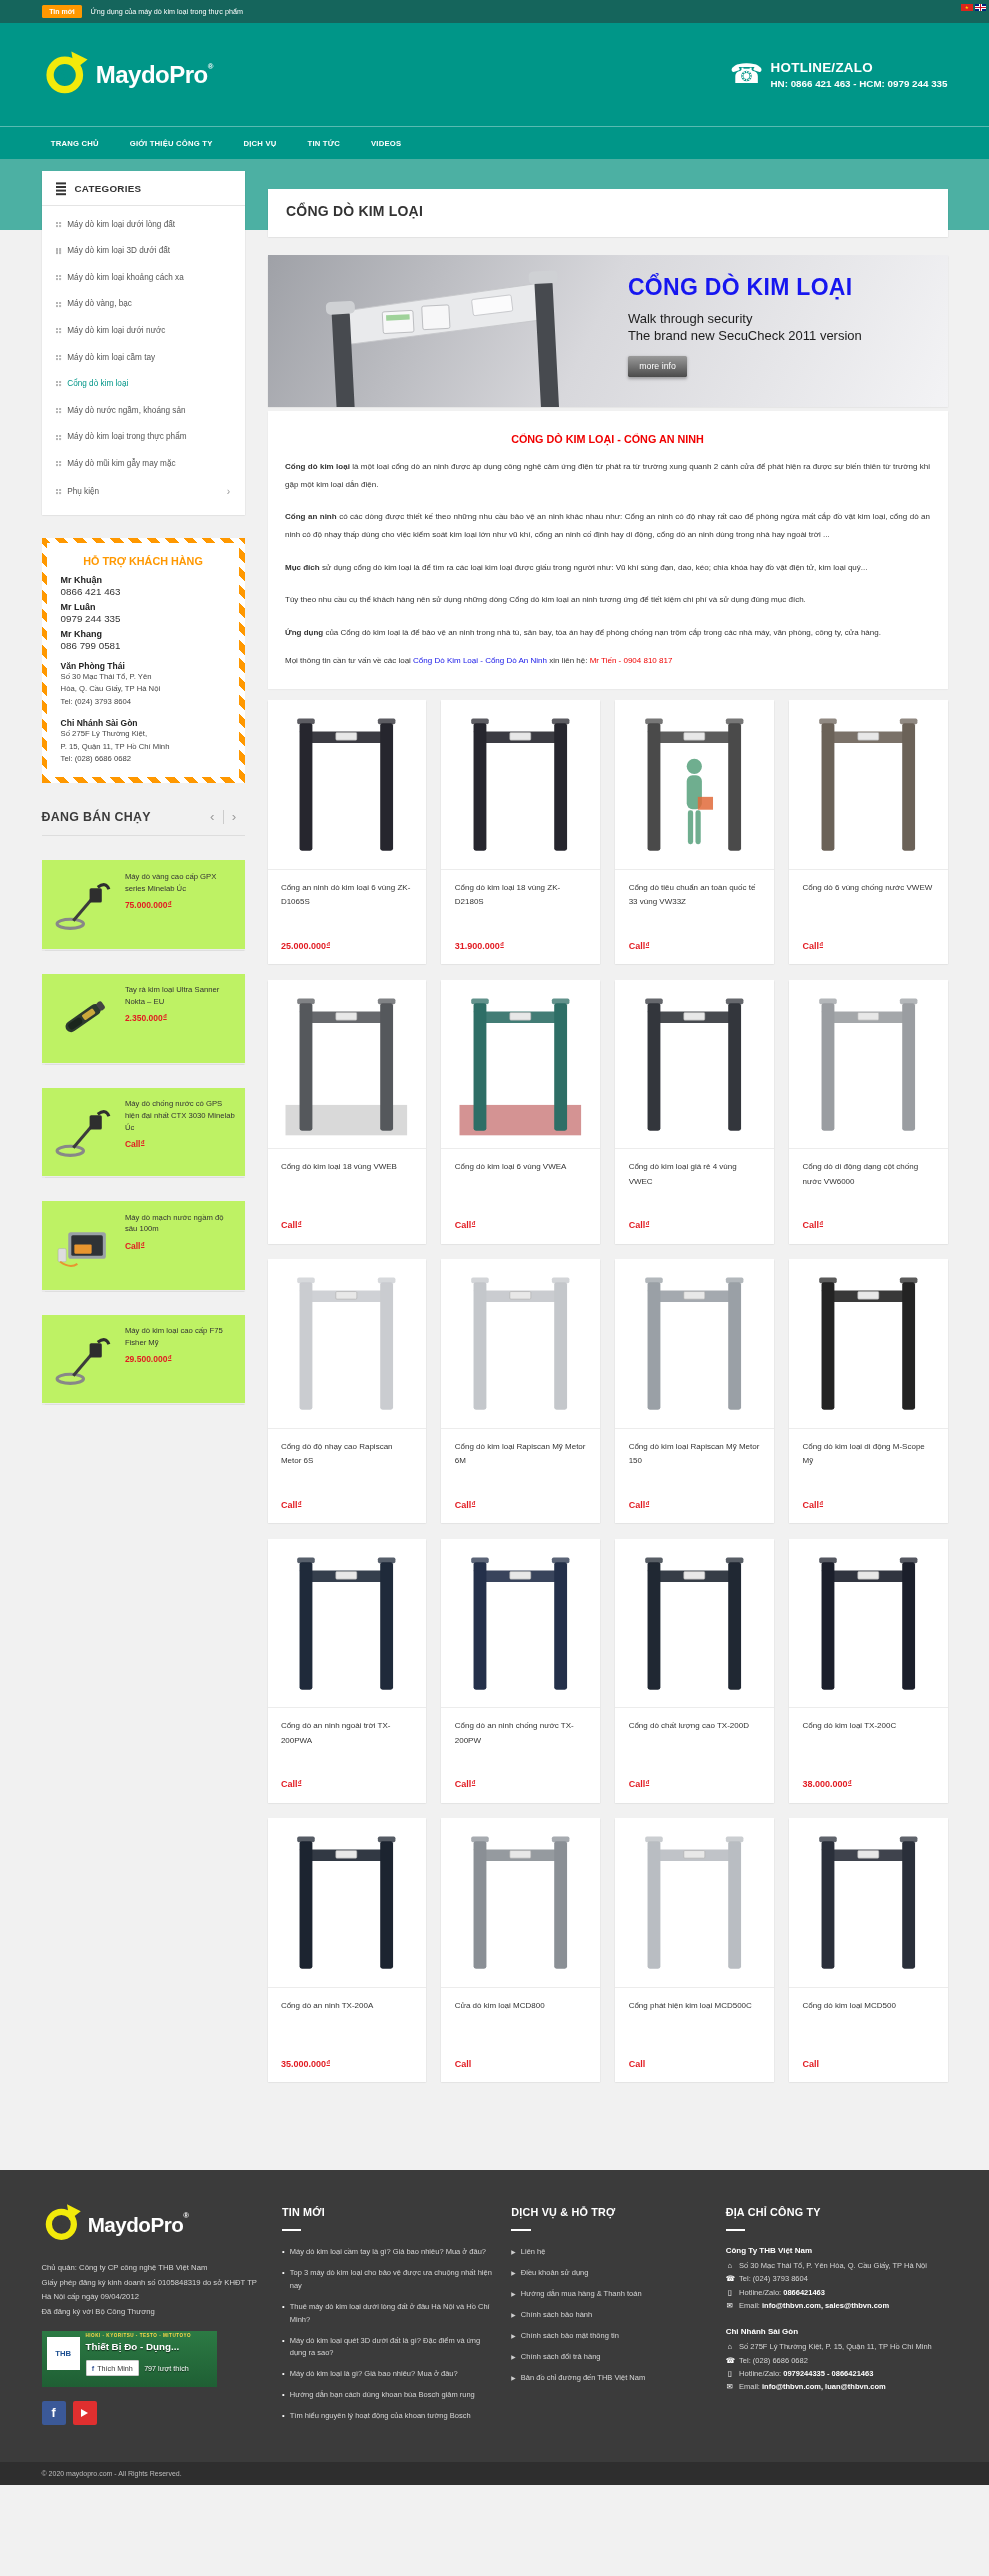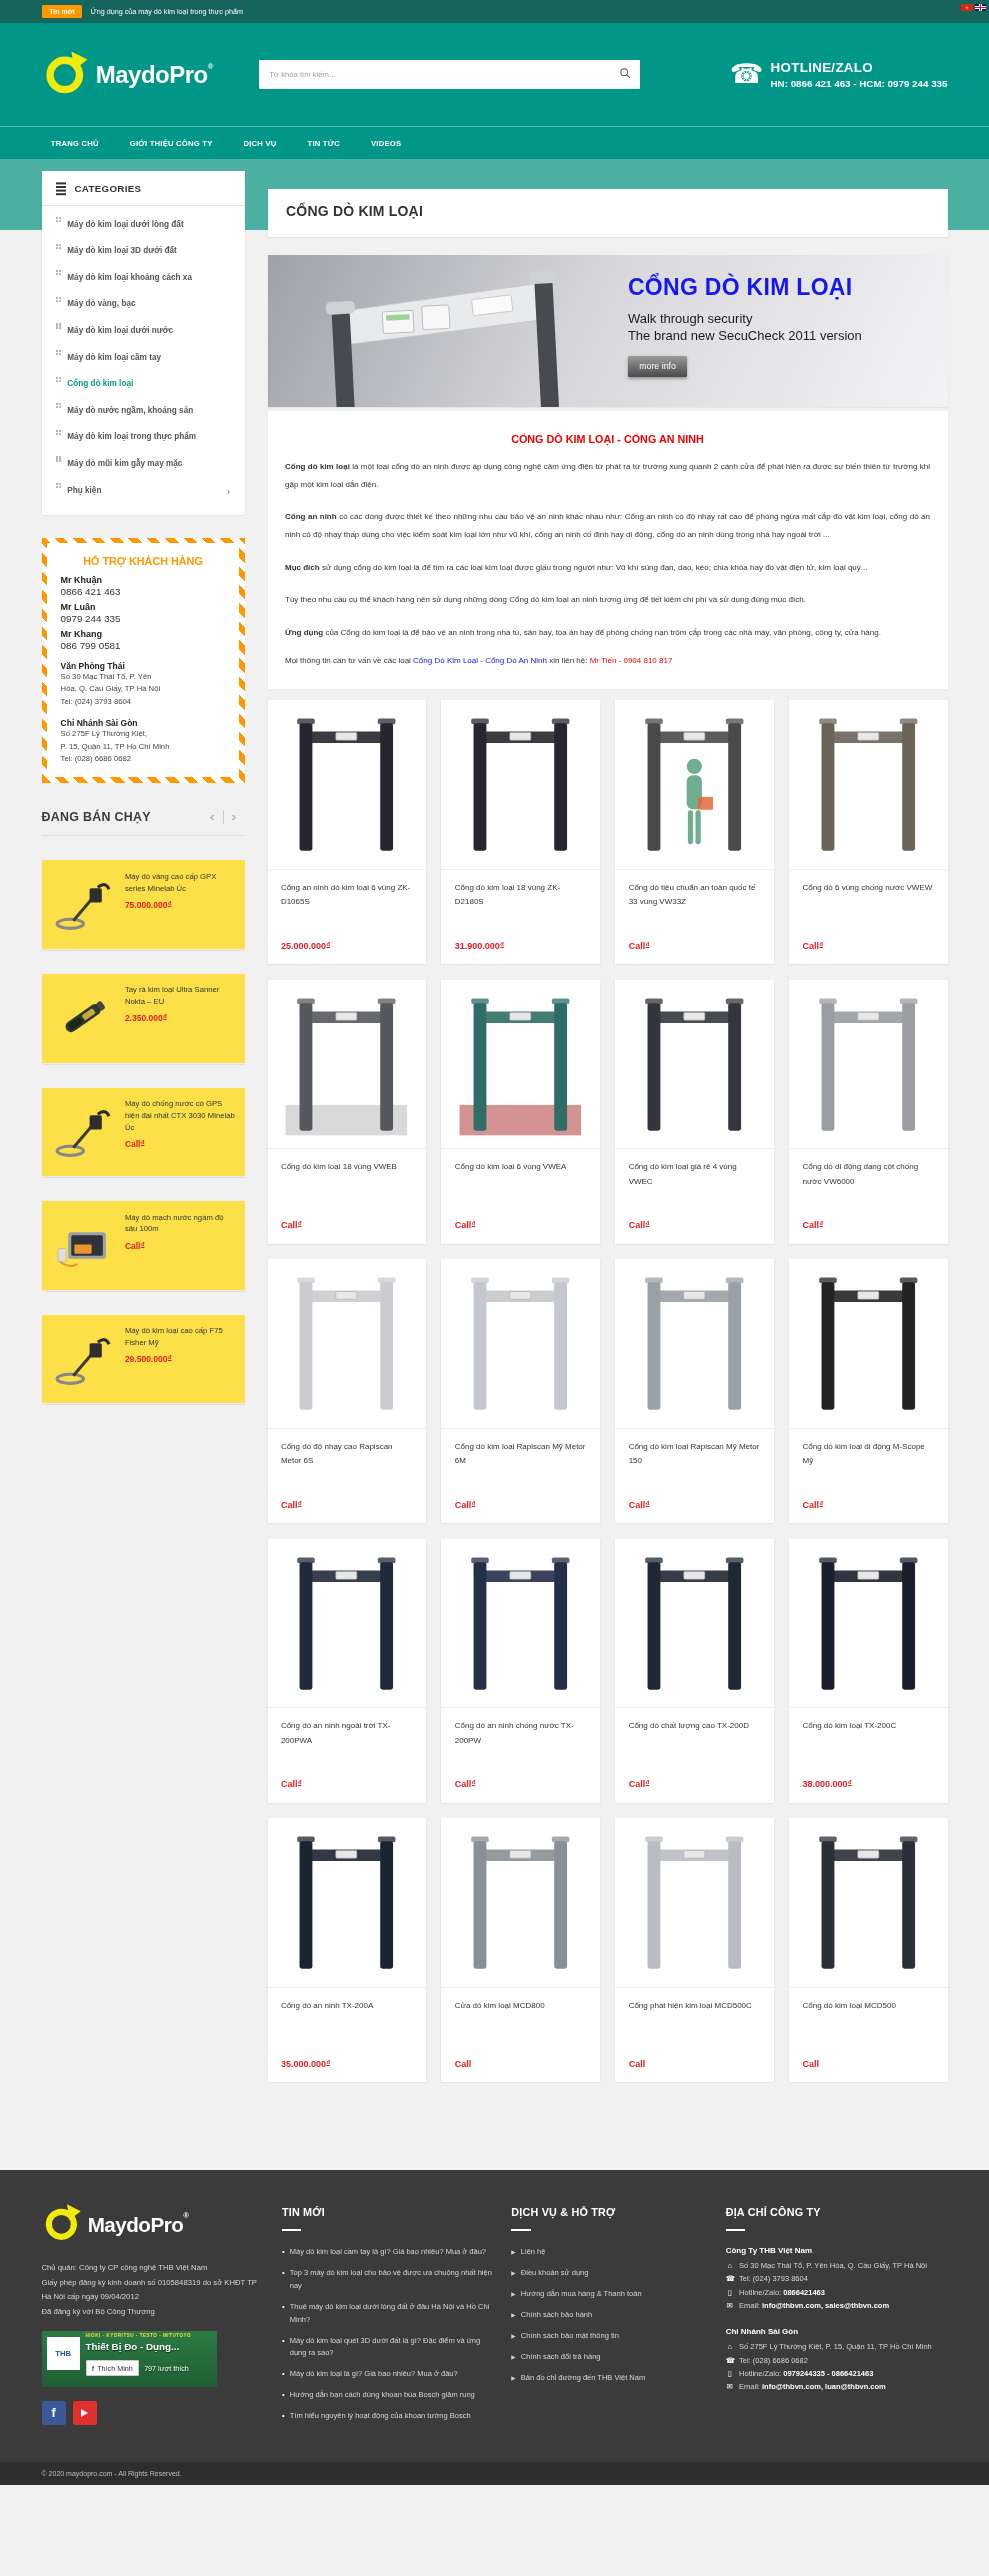--- a/index.html
+++ b/index.html
@@ -53,21 +53,21 @@
   
   .layout{display:flex;gap:23px;margin-top:-59px;align-items:flex-start;}
   .sidebar{width:203px;flex:none;}
   .main{flex:1;min-width:0;}
 
   
   .cat-box{background:#fff;box-shadow:0 0.5px 1.5px rgba(0,0,0,.15);}
   .cat-header{display:flex;align-items:center;gap:8.2px;padding:12.4px 14.4px 10.3px;border-bottom:0.5px solid #e4e4e4;font-size:9.8px;font-weight:bold;color:#333;letter-spacing:0.3px;}
   .burger{width:10.3px;height:1.5px;background:#333;box-shadow:0 -3.6px 0 #333,0 3.6px 0 #333,0 7.2px 0 #333;margin-top:-4.1px;}
   .cat-list{padding:5.2px 14.4px 9.3px;}
-  .cat-item{display:flex;gap:7.2px;padding:8.8px 0;font-size:8.2px;color:#555;cursor:pointer;font-weight:bold;}
+  .cat-item{display:flex;align-items:center;gap:7.2px;padding:8.8px 0;font-size:8.2px;color:#555;cursor:pointer;}
   .cat-item.active{color:#009688;}
   .cat-ico{width:2.1px;height:2.1px;background:#b5b5b5;box-shadow:3.1px 0 #b5b5b5,0 3.1px #b5b5b5,3.1px 3.1px #b5b5b5;flex:none;margin-right:2.1px;margin-top:-2.6px;}
   .cat-chevron{margin-left:auto;color:#999;font-size:10.3px;}
 
   
   .support-wrap{margin-top:23px;background:repeating-linear-gradient(45deg,#ff9800 0 6.7px,#ffffff 6.7px 13px);padding:5.7px;}
   .support{background:#fff;padding:9.3px 13.4px 11.3px;}
   .support h3{margin:2.1px 0 8.2px;color:#ff9800;font-size:10.8px;text-align:center;font-weight:bold;}
   .sp-name{font-size:9px;font-weight:bold;color:#222;margin-top:5.2px;}
   .sp-phone{font-size:9.8px;color:#333;margin-top:1px;}
@@ -75,21 +75,21 @@
   .sp-office-name{font-size:8.5px;font-weight:bold;color:#222;}
   .sp-line{font-size:7.7px;color:#444;line-height:1.65;}
 
   
   .best-header{display:flex;align-items:center;margin-top:27px;border-bottom:0.5px solid #ddd;padding-bottom:11.3px;}
   .best-header h3{margin:0;font-size:12.4px;color:#3b3b3b;letter-spacing:0.3px;}
   .carousel-nav{margin-left:auto;display:flex;align-items:center;color:#9a9a9a;}
   .car-btn{font-size:13.4px;padding:0 8.2px;cursor:pointer;line-height:1;}
   .car-btn:first-child{border-right:0.5px solid #ccc;}
   .best-list{margin-top:14.4px;}
-  .best-card{background:#fde047;display:flex;gap:7.2px;padding:10.3px 8.2px;border-bottom:0.5px solid #ececec;box-shadow:0 0.5px 1px rgba(0,0,0,.08);cursor:pointer;margin-top:24px;}
+  .best-card{background:#bef264;display:flex;gap:7.2px;padding:10.3px 8.2px;border-bottom:0.5px solid #ececec;box-shadow:0 0.5px 1px rgba(0,0,0,.08);cursor:pointer;margin-top:24px;}
   .best-img{width:68px;height:68px;flex:none;display:flex;align-items:center;justify-content:center;}
   .best-img svg{width:61px;height:61px;}
   .best-name{font-size:7.7px;color:#333;line-height:1.55;}
   .best-price{color:#e21b22;font-weight:bold;font-size:8.5px;margin-top:5.2px;}
   .sup-d{font-size:5.7px;text-decoration:underline;vertical-align:3.1px;margin-left:0.5px;}
 
   
   .page-title-card{background:#fff;box-shadow:0 0.5px 1.5px rgba(0,0,0,.15);margin-top:18px;padding:14.4px 18.5px 17.5px;}
   .page-title-card h1{margin:0;font-size:14px;color:#333;letter-spacing:0.2px;}
   .banner{margin-top:18px;height:152px;background:linear-gradient(115deg,#9fa1a7 0%,#d8d8dc 48%,#f3f3f5 100%);position:relative;overflow:hidden;box-shadow:0 0.5px 1.5px rgba(0,0,0,.12);}
@@ -170,29 +170,20 @@
     <a class="logo">
       <span>
         <svg width="47" height="47" viewBox="0 0 64 64">
           <circle cx="31" cy="34" r="20" fill="none" stroke="#f2ea0a" stroke-width="10"></circle>
           <polygon points="40,2 62,13 44,27" fill="#f2ea0a"></polygon>
           <path d="M33 22 L27 36 L33 36 L29 47" stroke="#009688" stroke-width="3.5" fill="none"></path>
         </svg>
       </span>
       <span class="logo-text"><span>MaydoPro</span><sup>®</sup></span>
     </a>
-    <div class="search">
-      <input placeholder="Từ khóa tìm kiếm..." style="">
-      <button class="search-btn">
-        <svg width="12.4" height="12.4" viewBox="0 0 24 24">
-            <circle cx="10" cy="10" r="6.5" fill="none" stroke="#555" stroke-width="2"></circle>
-            <line x1="15" y1="15" x2="21" y2="21" stroke="#555" stroke-width="2"></line>
-          </svg>
-      </button>
-    </div>
     <div class="hotline">
       <span class="phone-ico">☎</span>
       <div>
         <div class="hl-title">HOTLINE/ZALO</div>
         <div class="hl-nums">HN: 0866 421 463 - HCM: 0979 244 335</div>
       </div>
     </div>
   </div>
 </header>
 

